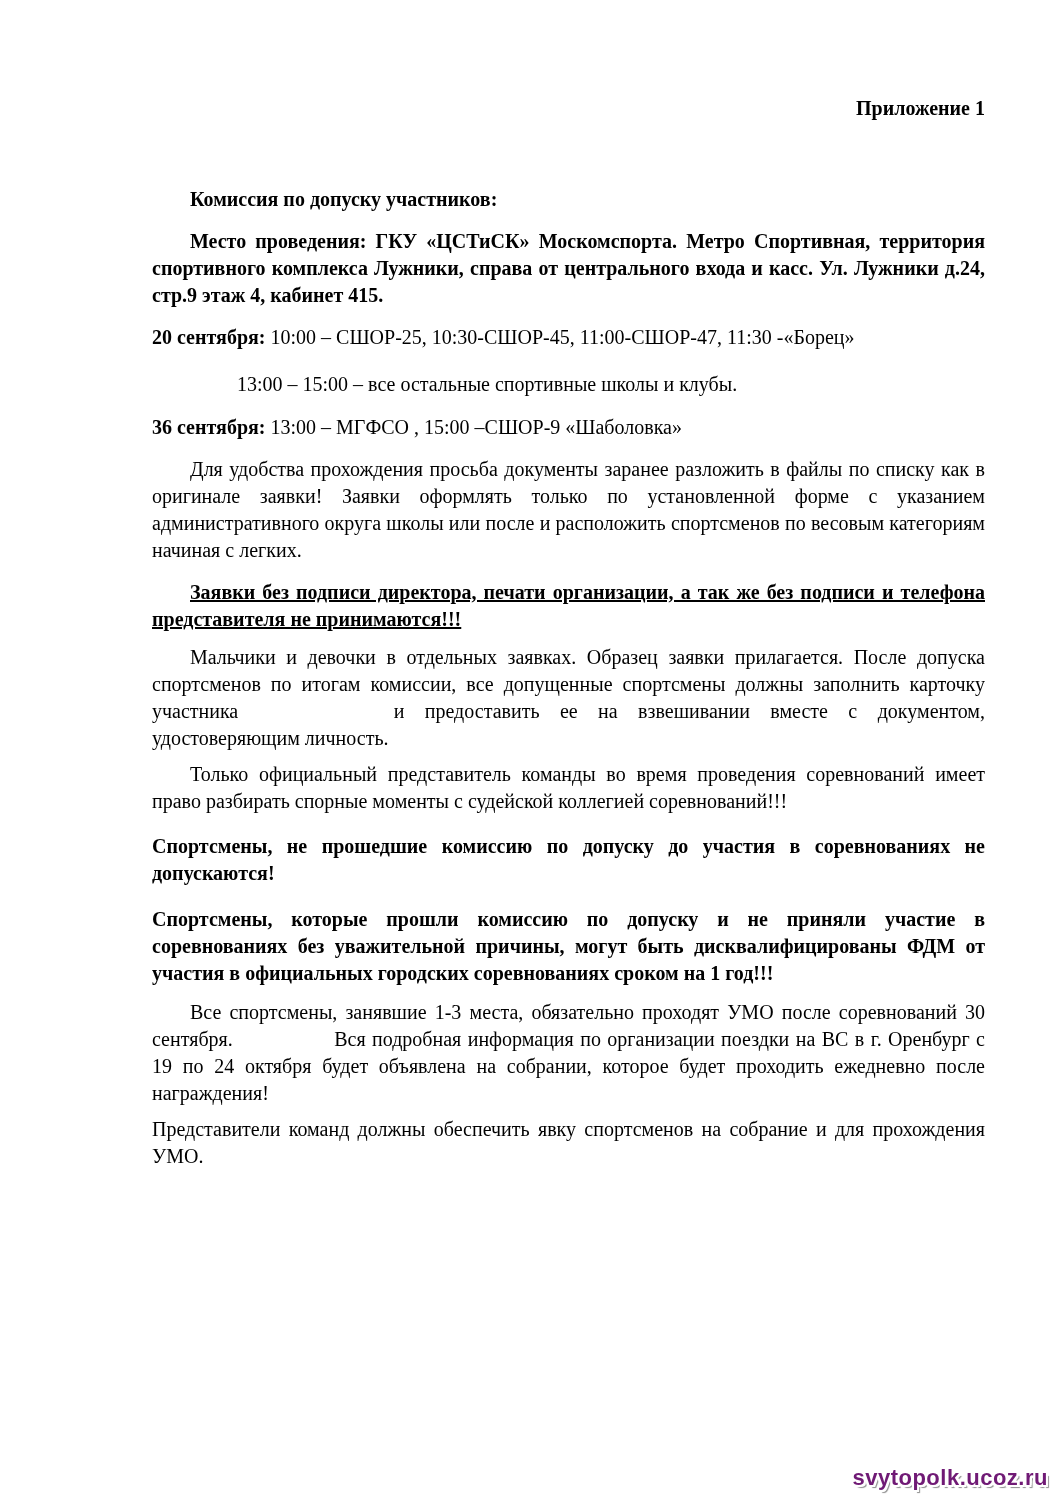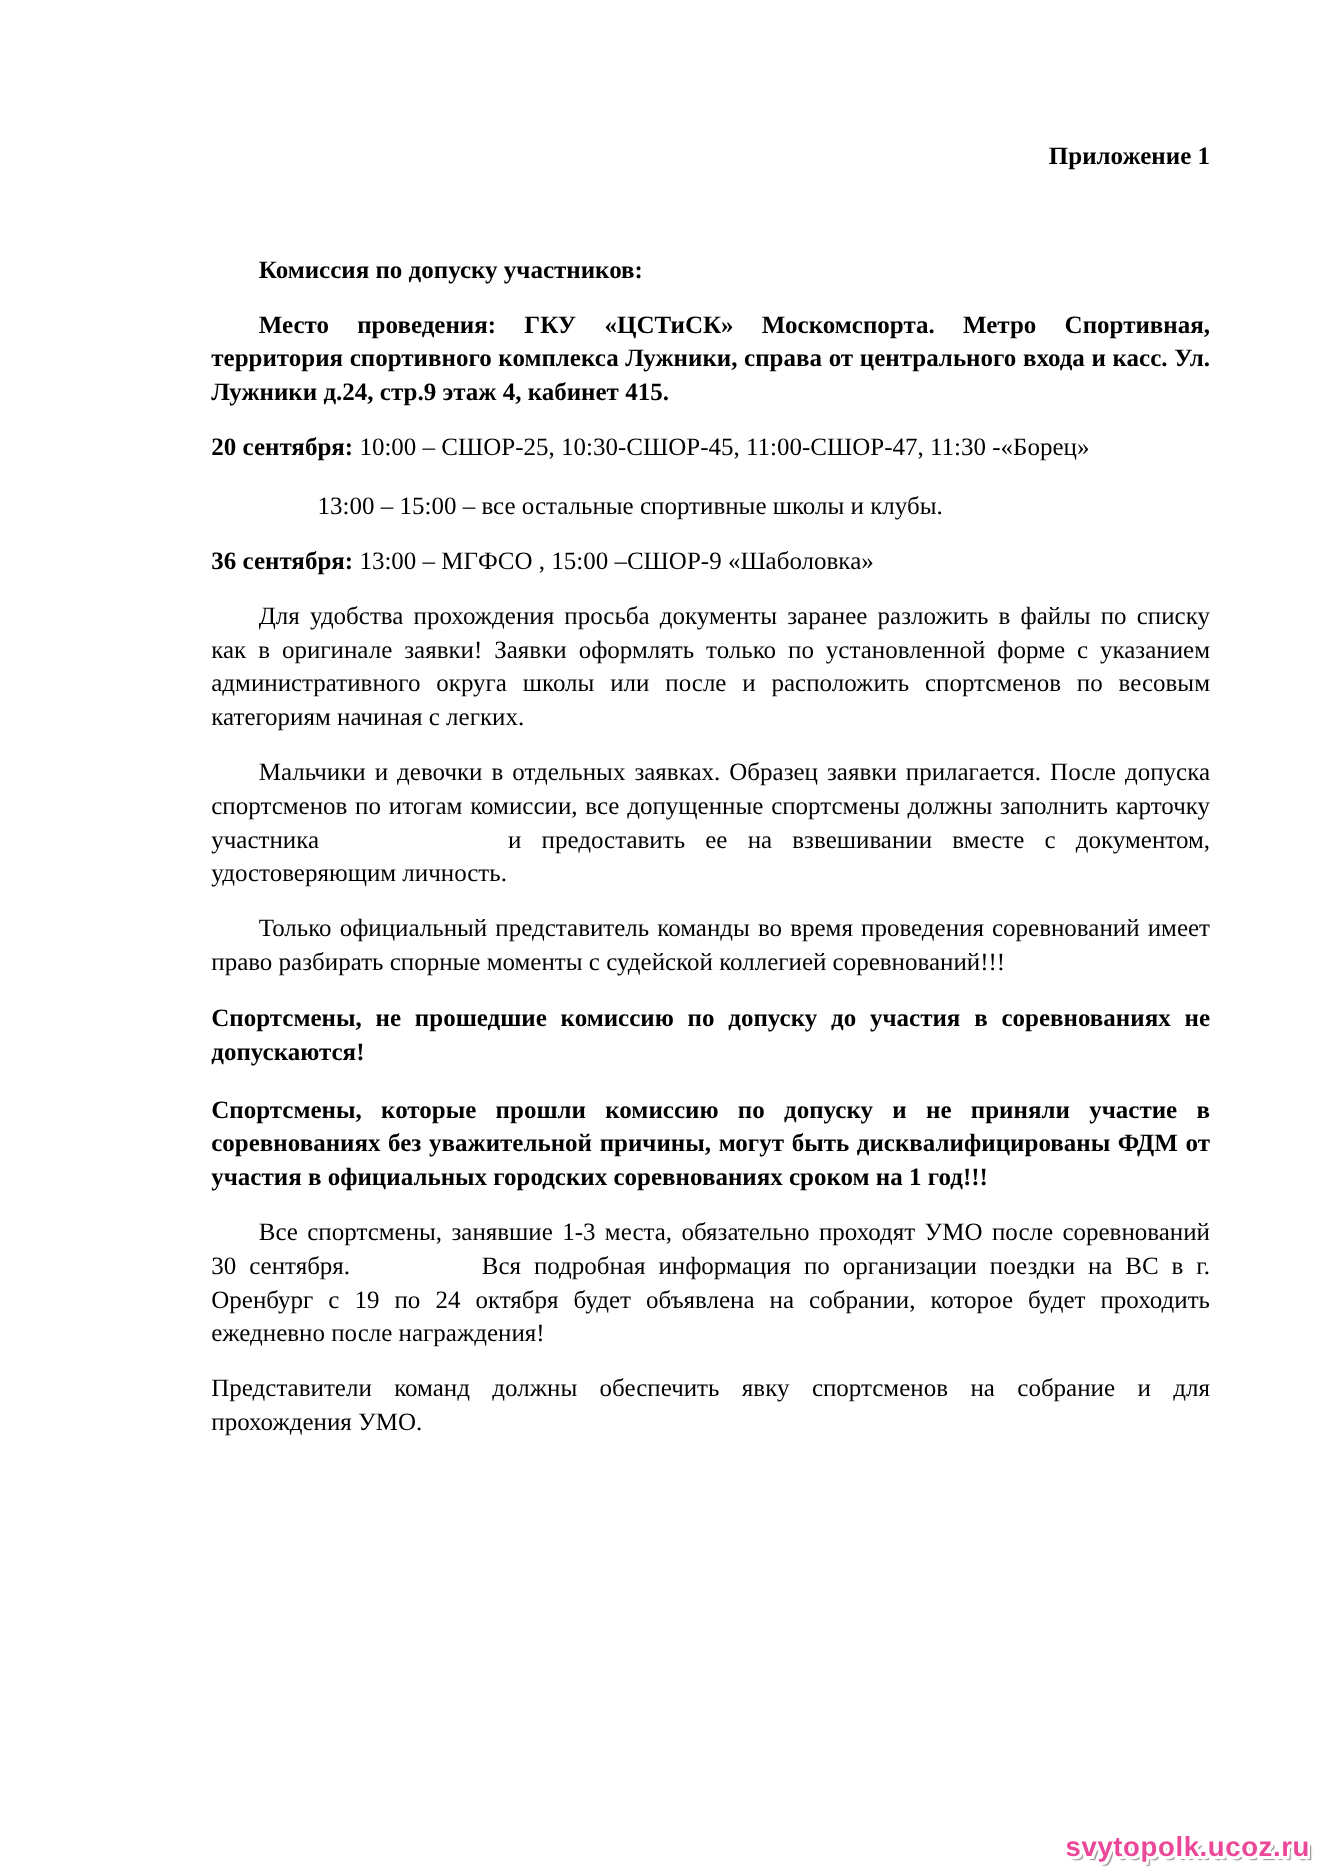--- a/index.html
+++ b/index.html
@@ -13,21 +13,21 @@
     font-size: 20px;
     line-height: 27px;
     overflow: hidden;
   }
   .content {
     position: absolute;
     left: 152px;
     top: 95px;
     width: 833px;
   }
-  p { margin: 17px; }
+  p { margin: 0; }
   .appendix {
     text-align: right;
     font-weight: bold;
     margin-bottom: 64px;
   }
   .doc-heading {
     font-weight: bold;
     text-indent: 38px;
     margin-bottom: 15px;
   }
@@ -61,21 +61,21 @@
   .gap-wide  { display: inline-block; width: 135px; }
   .gap-mid   { display: inline-block; width: 95px; }
   .watermark {
     position: absolute;
     right: 12px;
     top: 1464px;
     font-family: "Liberation Sans", "DejaVu Sans", sans-serif;
     font-weight: bold;
     font-size: 22px;
     letter-spacing: 0.5px;
-    color: #ec4899;
+    color: #701a75;
     text-shadow:
       -2px -2px 0 #ffffff, 2px -2px 0 #ffffff,
       -2px  2px 0 #ffffff, 2px  2px 0 #ffffff,
        0   -2px 0 #ffffff, 0    2px 0 #ffffff,
       -2px  0   0 #ffffff, 2px  0   0 #ffffff,
        3px  3px 1px rgba(0,0,0,0.45);
   }
 </style>
 </head>
 <body>
@@ -91,20 +91,21 @@
 
     <p class="sched sched-m20"><span class="date">20 сентября:</span> <span>10:00 – СШОР-25, 10:30-СШОР-45, 11:00-СШОР-47, 11:30 -«Борец»</span></p>
 
     <p class="sched sched-m16 sched-indent"><span>13:00 – 15:00  – все остальные спортивные школы и клубы.</span></p>
 
     <p class="sched"><span class="date">36 сентября:</span> <span>13:00 – МГФСО , 15:00 –СШОР-9 «Шаболовка»</span></p>
 
 
     <p class="para indent">Для удобства прохождения просьба документы заранее разложить в файлы по списку как в оригинале заявки! Заявки оформлять только по установленной форме с указанием административного округа школы или после и расположить спортсменов по весовым категориям начиная с легких.</p>
 
+    <p class="para indent bold-underline mb11">Заявки без подписи директора, печати организации, а так же без подписи и телефона представителя не принимаются!!!</p>
 
     <p class="para indent mb9"><span>Мальчики и девочки в отдельных заявках. Образец заявки прилагается. После допуска спортсменов по итогам комиссии, все допущенные спортсмены должны заполнить карточку участника</span><span class="gap-wide"></span> <span>и предоставить ее на взвешивании вместе с документом, удостоверяющим личность.</span></p>
 
     <p class="para indent mb18">Только официальный представитель  команды  во время проведения соревнований имеет право разбирать спорные моменты с судейской коллегией соревнований!!!</p>
 
     <p class="para bold mb19">Спортсмены, не прошедшие комиссию по допуску до участия в соревнованиях не допускаются!</p>
 
     <p class="para bold mb12">Спортсмены, которые прошли комиссию по допуску и не приняли участие в соревнованиях без уважительной причины, могут быть дисквалифицированы ФДМ от участия в официальных городских соревнованиях сроком на 1 год!!!</p>
 
     <p class="para indent mb9"><span>Все спортсмены, занявшие 1-3 места, обязательно проходят УМО после соревнований 30 сентября.</span><span class="gap-mid"></span> <span>Вся подробная информация по организации поездки на ВС в г. Оренбург с 19 по 24 октября  будет объявлена на собрании, которое будет проходить ежедневно после награждения!</span></p>

